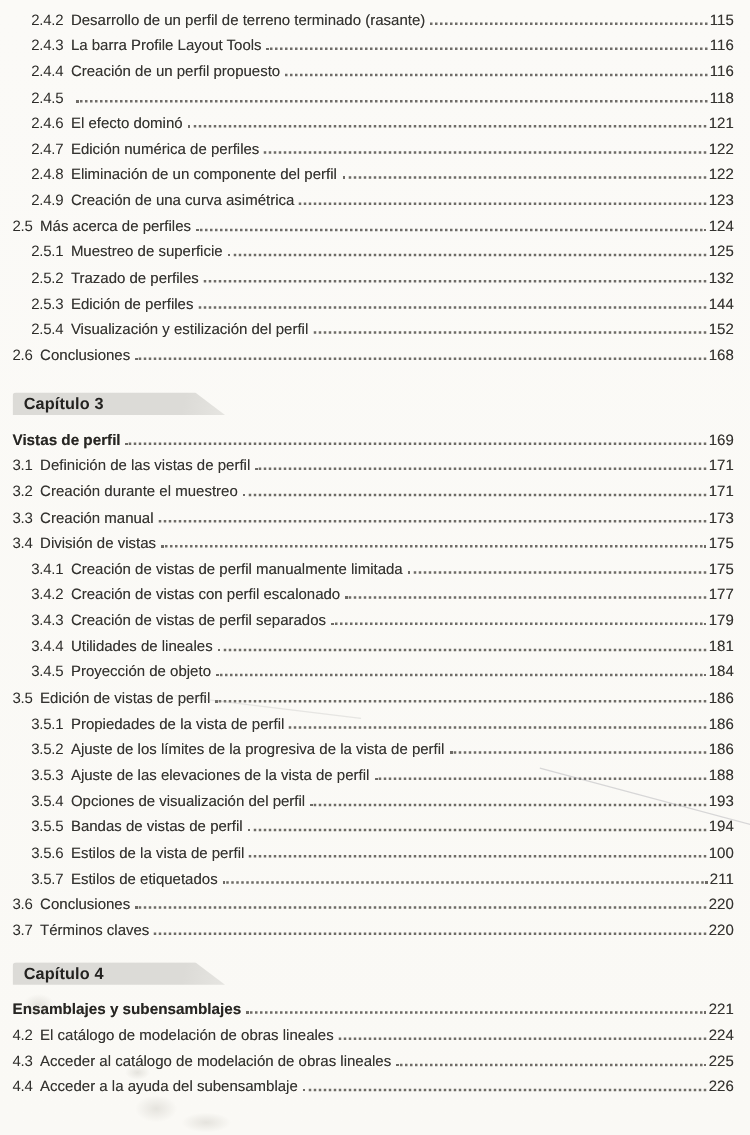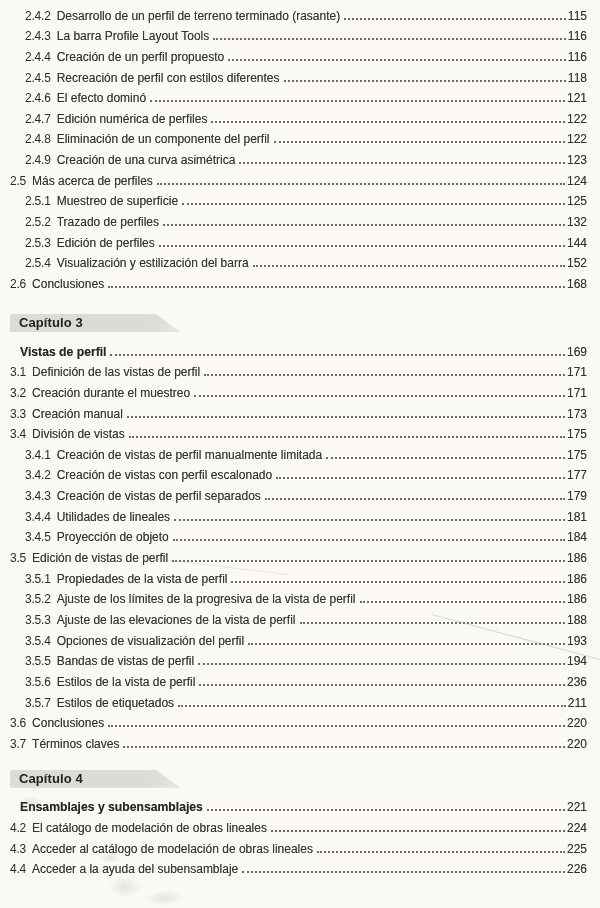--- a/index.html
+++ b/index.html
@@ -49,21 +49,20 @@
   }
   .row .pagenum {
     padding-bottom: 2px;
     text-shadow: 0 0 0.5px rgba(70,66,60,0.55);
   }
   .row.lvl3 { padding-left: 15px; }
   .row.lvl1 .title {
     font-weight: 700;
     color: #272623;
     font-size: 12.2px;
-    margin-left: 10px;
   }
   .chapter-tab {
     width: 170px;
     height: 18px;
     background: linear-gradient(100deg, #dcdbd7 80%, #e6e5e1 100%);
     clip-path: polygon(0 0, 86% 0, 100% 100%, 0 100%);
     border-radius: 3px 0 0 0;
     display: flex;
     align-items: center;
     padding-left: 9px;
@@ -125,21 +124,20 @@
 
   <div class="row lvl3">
     <span class="num">2.4.4</span>
     <span class="title">Creación de un perfil propuesto</span>
     <span class="leader"></span>
     <span class="pagenum">116</span>
   </div>
 
   <div class="row lvl3">
     <span class="num">2.4.5</span>
-    <span class="title">Recreación de perfil con estilos diferentes</span>
     <span class="leader"></span>
     <span class="pagenum">118</span>
   </div>
 
   <div class="row lvl3">
     <span class="num">2.4.6</span>
     <span class="title">El efecto dominó</span>
     <span class="leader"></span>
     <span class="pagenum">121</span>
   </div>
@@ -188,21 +186,21 @@
 
   <div class="row lvl3">
     <span class="num">2.5.3</span>
     <span class="title">Edición de perfiles</span>
     <span class="leader"></span>
     <span class="pagenum">144</span>
   </div>
 
   <div class="row lvl3">
     <span class="num">2.5.4</span>
-    <span class="title">Visualización y estilización del barra</span>
+    <span class="title">Visualización y estilización del perfil</span>
     <span class="leader"></span>
     <span class="pagenum">152</span>
   </div>
 
   <div class="row lvl2">
     <span class="num">2.6</span>
     <span class="title">Conclusiones</span>
     <span class="leader"></span>
     <span class="pagenum">168</span>
   </div>
@@ -321,21 +319,21 @@
     <span class="num">3.5.5</span>
     <span class="title">Bandas de vistas de perfil</span>
     <span class="leader"></span>
     <span class="pagenum">194</span>
   </div>
 
   <div class="row lvl3">
     <span class="num">3.5.6</span>
     <span class="title">Estilos de la vista de perfil</span>
     <span class="leader"></span>
-    <span class="pagenum">236</span>
+    <span class="pagenum">100</span>
   </div>
 
   <div class="row lvl3">
     <span class="num">3.5.7</span>
     <span class="title">Estilos de etiquetados</span>
     <span class="leader"></span>
     <span class="pagenum">211</span>
   </div>
 
   <div class="row lvl2">

